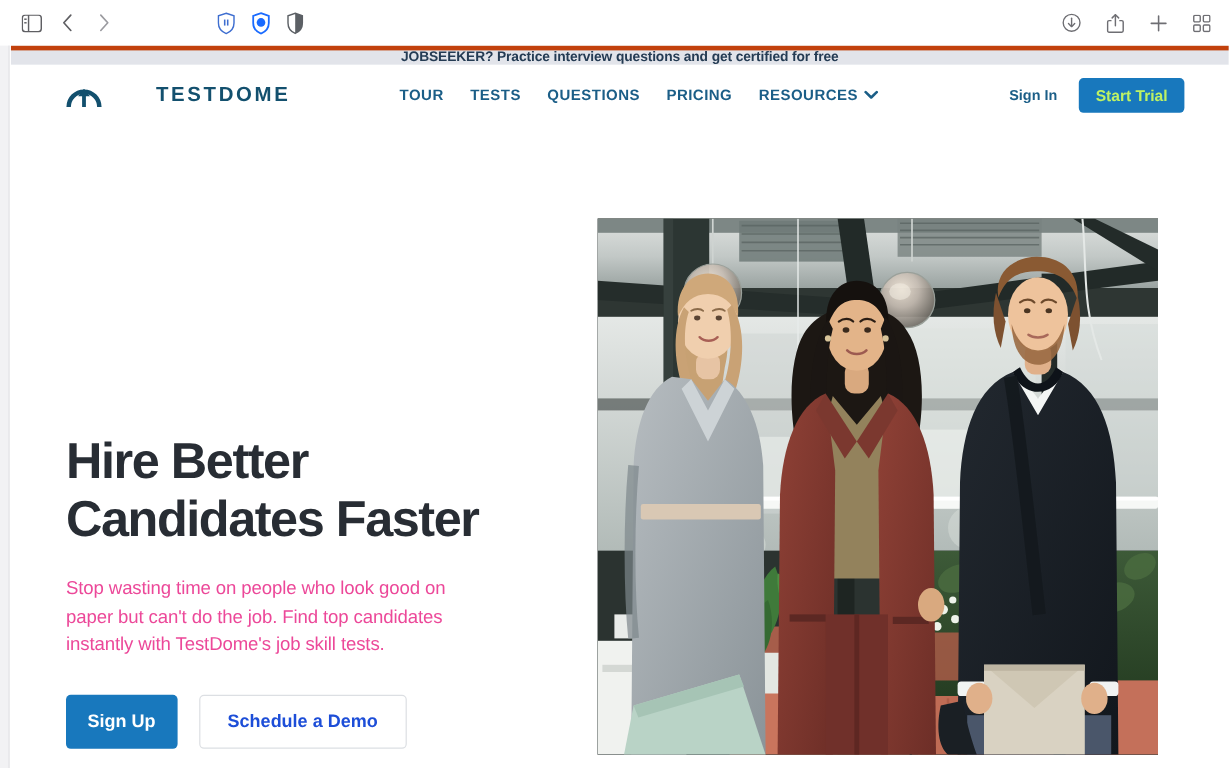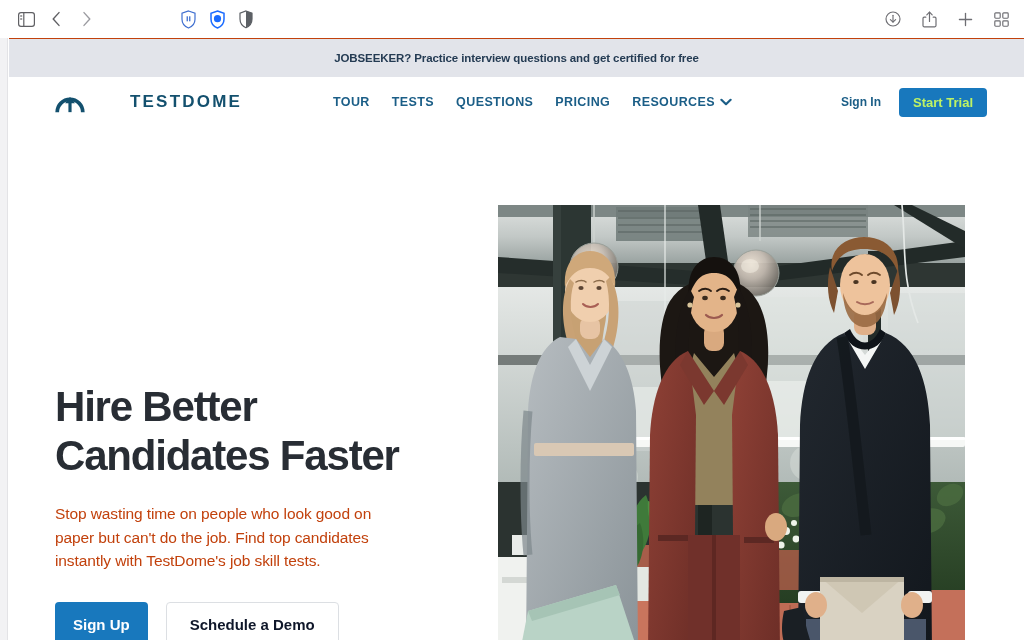--- a/index.html
+++ b/index.html
@@ -79,24 +79,24 @@
   .page {
     position: absolute;
     left: 9px; top: 38px;
     width: 1015px; height: 602px;
     background: #ffffff;
     overflow: hidden;
   }
 
   
   .promo-banner {
-    width: 100%; height: 39px;
+    width: 100%; height: 16px;
     background: #e2e4ea;
     display: flex; align-items: center; justify-content: center;
-    border-top: 1px solid #c2410c;
+    border-top: 4px solid #c2410c;
   }
   .promo-text {
     font-size: 11.5px;
     font-weight: bold;
     color: #243b53;
     letter-spacing: -0.1px;
     cursor: pointer;
   }
 
   
@@ -185,21 +185,21 @@
     line-height: 1.17;
     font-weight: bold;
     color: #282d34;
     letter-spacing: -1.2px;
     white-space: pre-line;
   }
   .hero-sub {
     margin-top: 22px;
     font-size: 15.5px;
     line-height: 1.5;
-    color: #c2410c;
+    color: #ec4899;
     letter-spacing: -0.1px;
     white-space: pre-line;
     max-width: 330px;
   }
   .hero-ctas {
     margin-top: 30px;
     display: flex; align-items: center; gap: 18px;
   }
   .btn-primary {
     background: #1878bd;
@@ -207,21 +207,21 @@
     font-size: 15px;
     font-weight: bold;
     border: none;
     border-radius: 4px;
     padding: 14px 18px;
     cursor: pointer;
     font-family: "Liberation Sans", sans-serif;
   }
   .btn-secondary {
     background: #ffffff;
-    color: #0f172a;
+    color: #1d4ed8;
     font-size: 15px;
     font-weight: bold;
     border: 1px solid #dcdfe3;
     border-radius: 4px;
     padding: 13px 23px;
     cursor: pointer;
     font-family: "Liberation Sans", sans-serif;
   }
 
   

